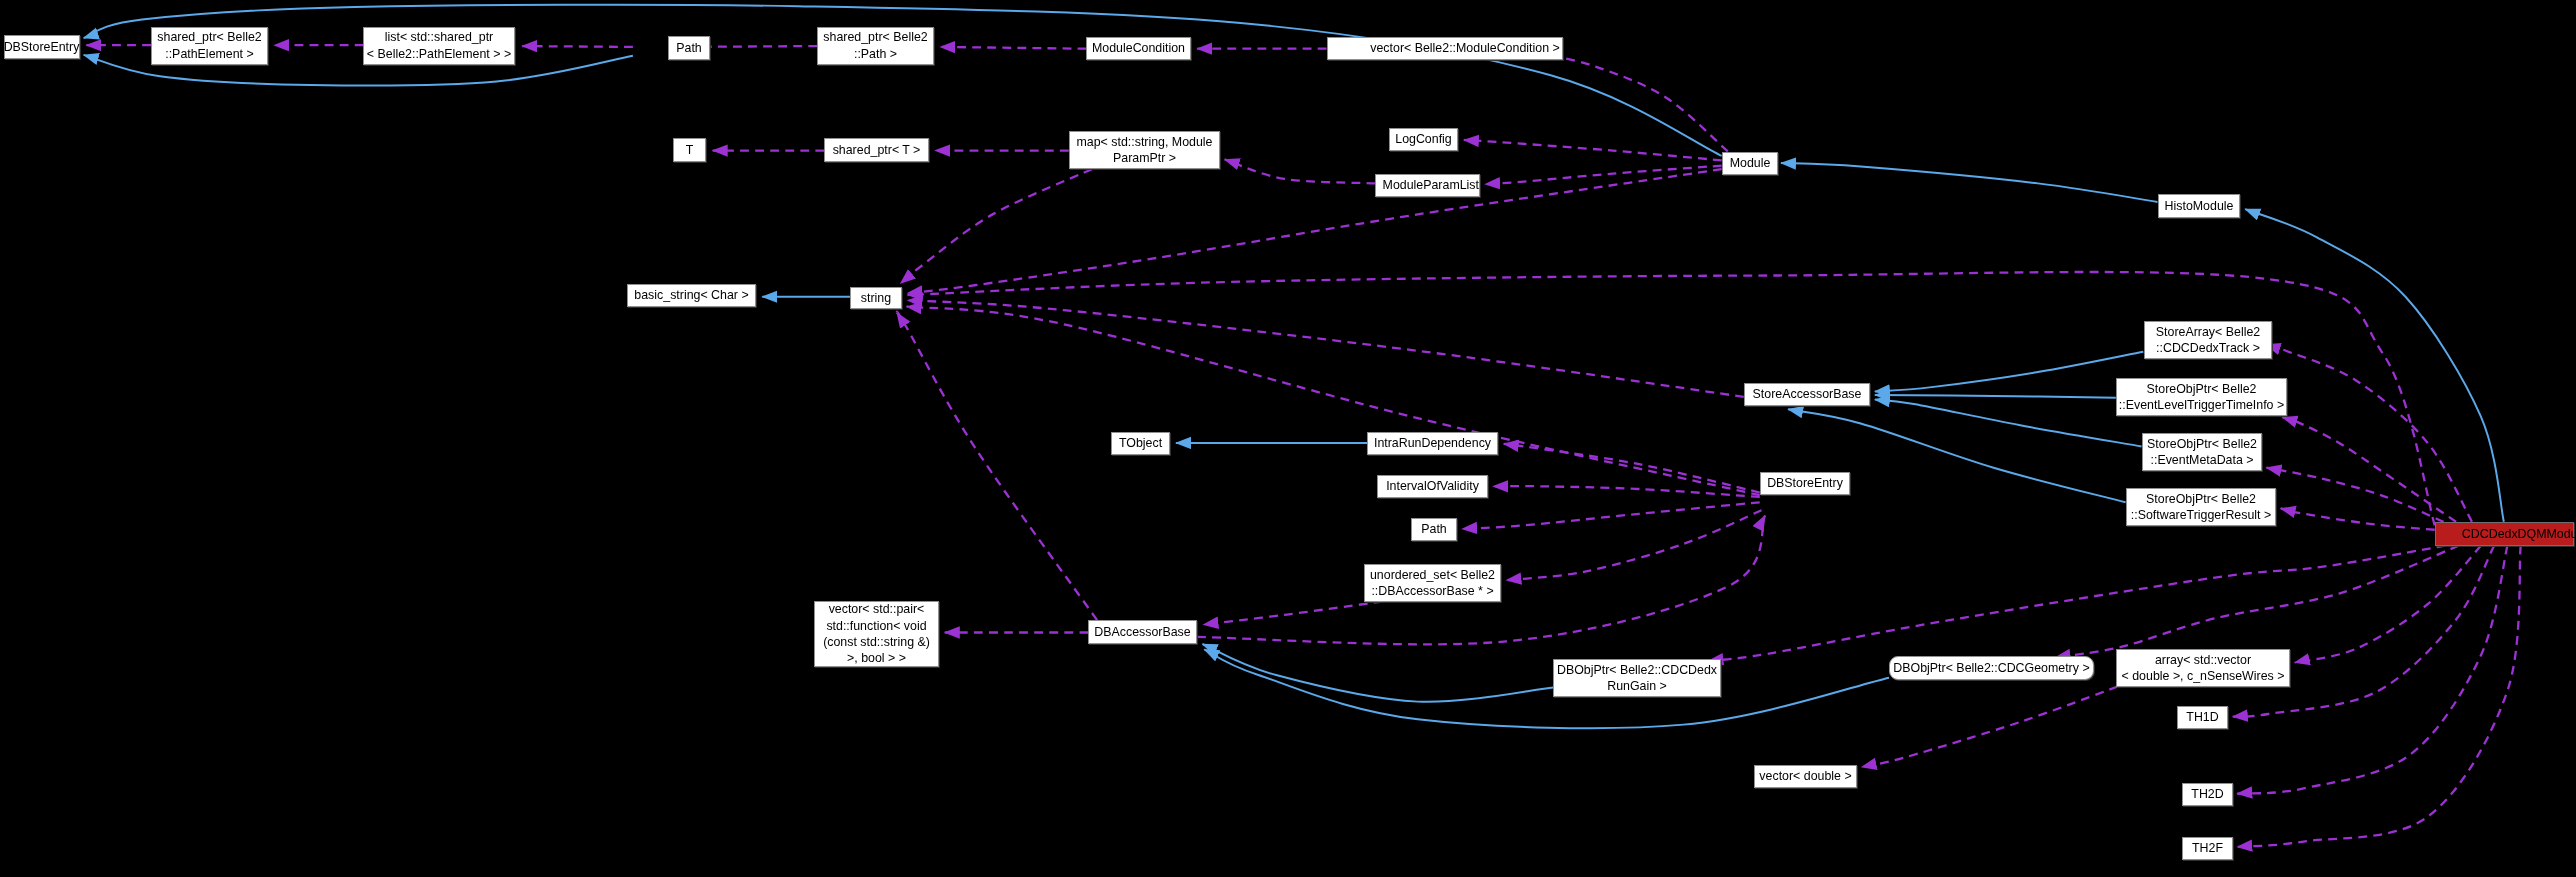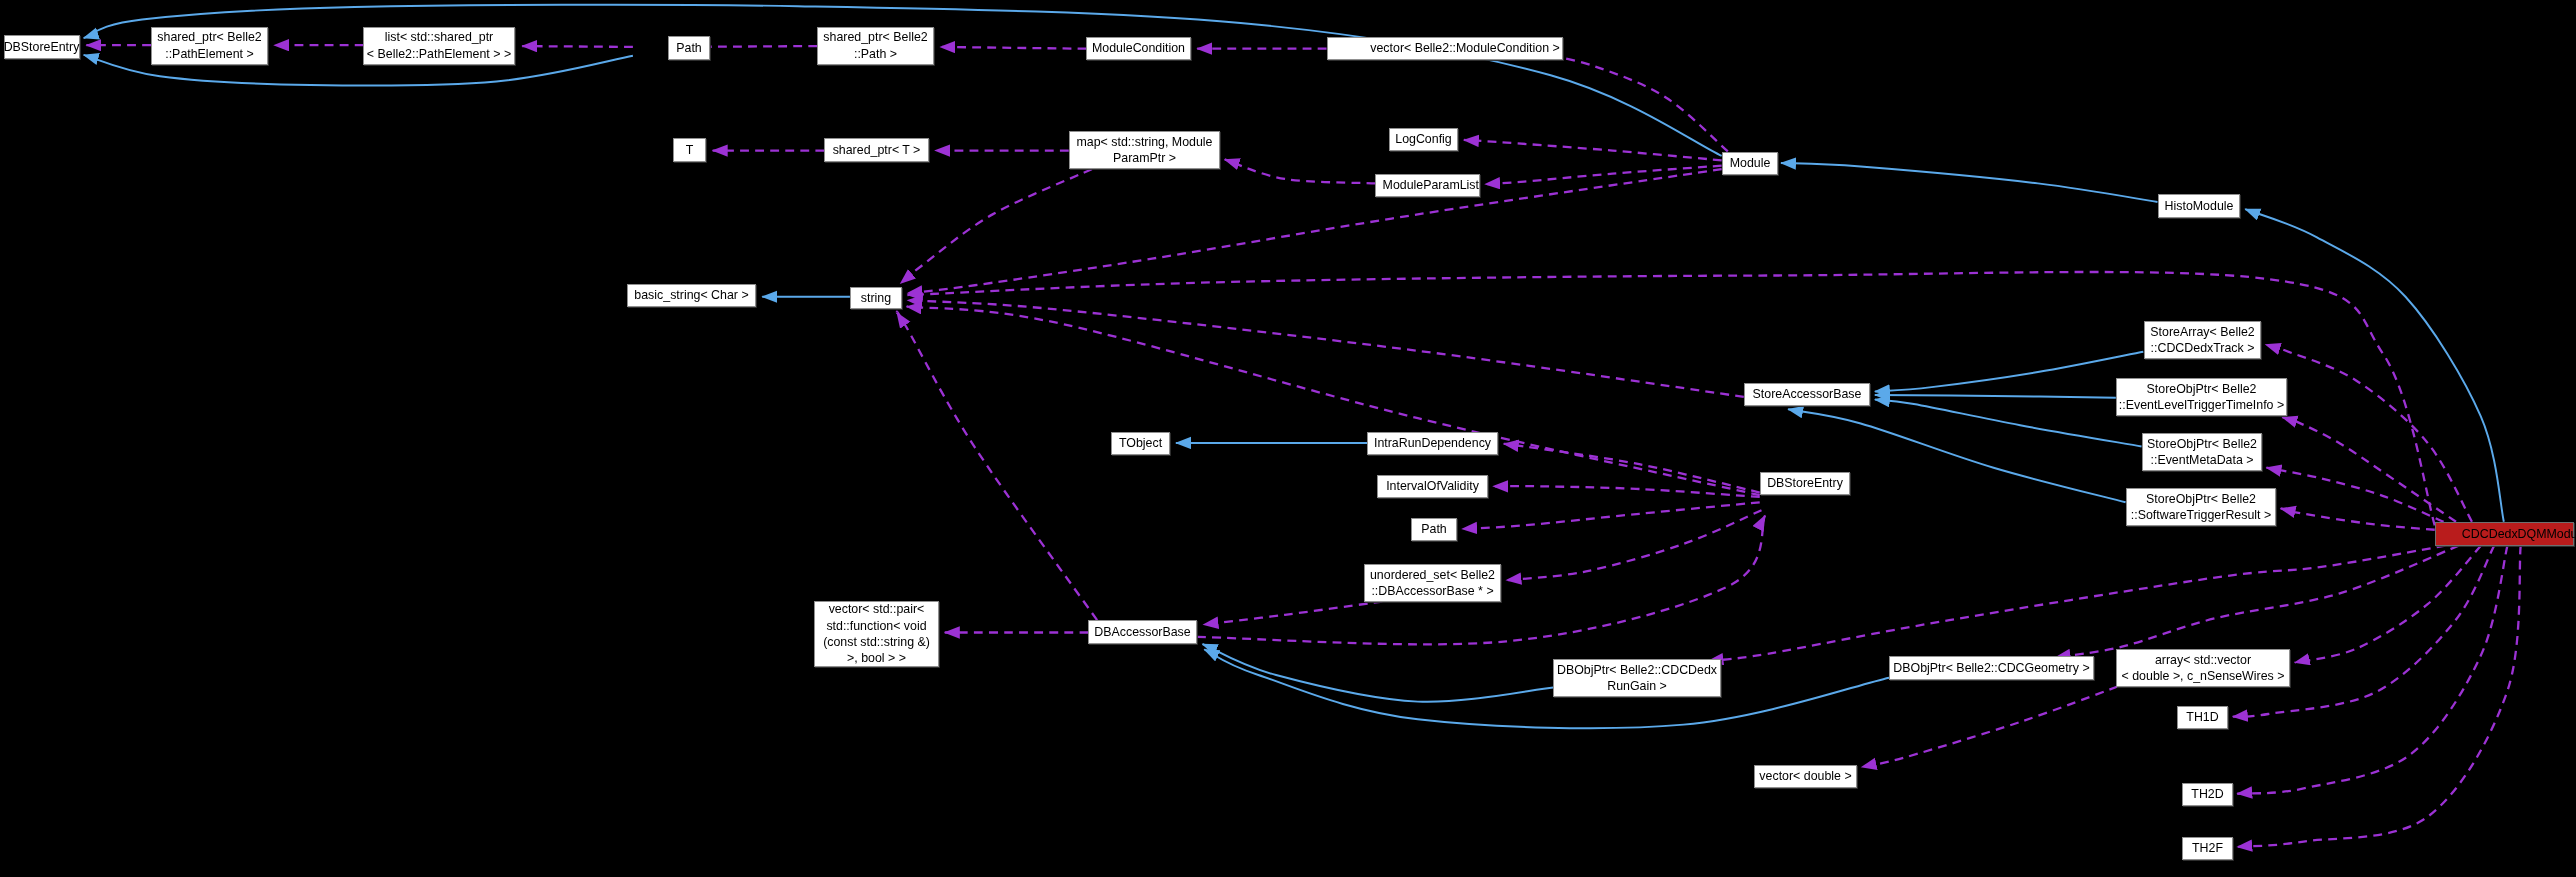--- a/index.html
+++ b/index.html
@@ -128,21 +128,21 @@
       </div>
       <div class="node" style="left: 2158px; top: 194px; width: 82px; height: 24px;">
         <div class="line">HistoModule</div>
       </div>
       <div class="node" style="left: 627px; top: 284px; width: 129px; height: 23px;">
         <div class="line">basic_string&lt; Char &gt;</div>
       </div>
       <div class="node" style="left: 850px; top: 287px; width: 52px; height: 22px;">
         <div class="line">string</div>
       </div>
-      <div class="node" style="left: 2144px; top: 321px; width: 117px; height: 38px;">
+      <div class="node" style="left: 2144px; top: 321px; width: 128px; height: 38px;">
         <div class="line">StoreArray&lt; Belle2</div>
         <div class="line">::CDCDedxTrack &gt;</div>
       </div>
       <div class="node" style="left: 1744px; top: 383px; width: 126px; height: 23px;">
         <div class="line">StoreAccessorBase</div>
       </div>
       <div class="node" style="left: 2116px; top: 378px; width: 171px; height: 38px;">
         <div class="line">StoreObjPtr&lt; Belle2</div>
         <div class="line">::EventLevelTriggerTimeInfo &gt;</div>
       </div>
@@ -182,21 +182,21 @@
         <div class="line">(const std::string &amp;)</div>
         <div class="line"> &gt;, bool &gt; &gt;</div>
       </div>
       <div class="node" style="left: 1088px; top: 620px; width: 109px; height: 24px;">
         <div class="line">DBAccessorBase</div>
       </div>
       <div class="node" style="left: 1553px; top: 659px; width: 168px; height: 38px;">
         <div class="line">DBObjPtr&lt; Belle2::CDCDedx</div>
         <div class="line">RunGain &gt;</div>
       </div>
-      <div class="node" style="left: 1889px; top: 656px; width: 205px; height: 24px;">
+      <div class="node" style="left: 1889px; top: 656px; width: 205px; height: 24px; border-radius: 9px;">
         <div class="line">DBObjPtr&lt; Belle2::CDCGeometry &gt;</div>
       </div>
       <div class="node" style="left: 2116px; top: 649px; width: 174px; height: 38px;">
         <div class="line">array&lt; std::vector</div>
         <div class="line">&lt; double &gt;, c_nSenseWires &gt;</div>
       </div>
       <div class="node" style="left: 2177px; top: 706px; width: 51px; height: 23px;">
         <div class="line">TH1D</div>
       </div>
       <div class="node" style="left: 1754px; top: 765px; width: 103px; height: 23px;">

